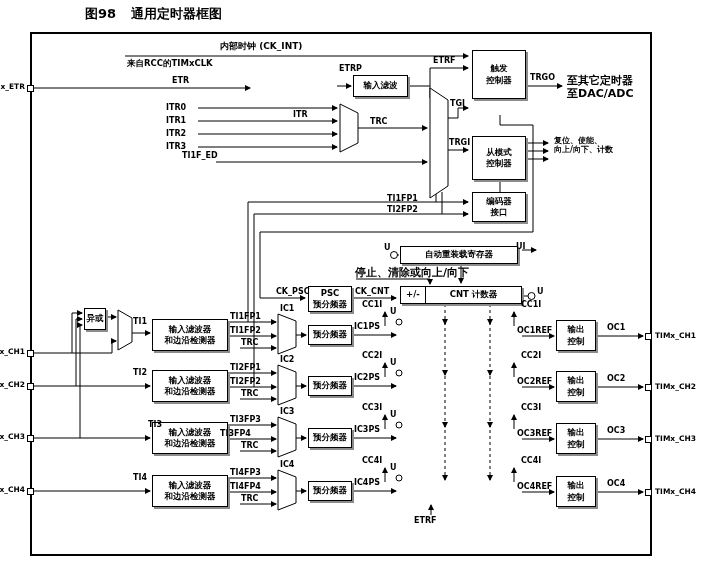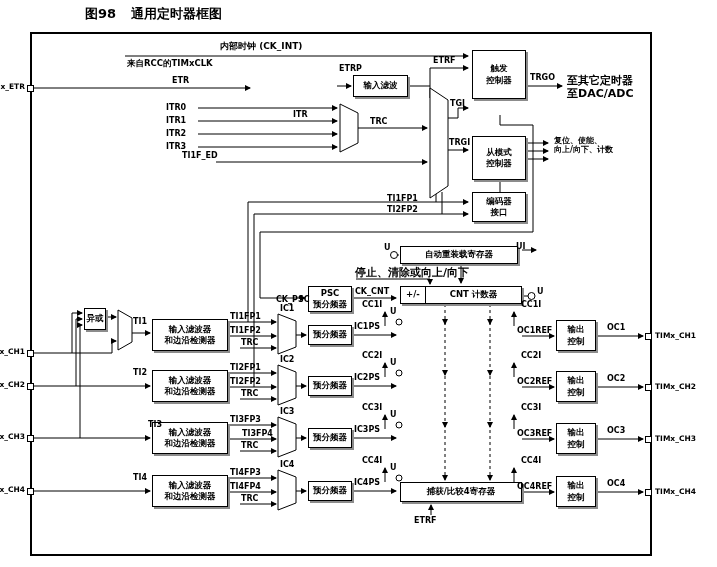--- a/index.html
+++ b/index.html
@@ -172,21 +172,21 @@
   <div class="box" style="left:400px;top:246px;width:118px;height:18px">自动重装载寄存器</div>
   <div class="box" style="left:308px;top:286px;width:44px;height:26px">PSC
 预分频器</div>
   <div class="box" style="left:400px;top:286px;width:122px;height:18px;padding:0">
     <span class="cnt-cell" style="width:24px;border-right:1px solid #000">+/-</span>
     <span class="cnt-cell" style="flex:1">CNT 计数器</span>
   </div>
   <div class="lbl" style="left:384px;top:243px">U</div>
   <div class="lbl" style="left:516px;top:242px">UI</div>
   <div class="lbl" style="left:355px;top:267px;font-size:11px">停止、清除或向上/向下</div>
-  <div class="lbl" style="left:276px;top:295px">CK_PSC</div>
+  <div class="lbl" style="left:276px;top:287px">CK_PSC</div>
   <div class="lbl" style="left:355px;top:287px">CK_CNT</div>
   <div class="lbl" style="left:537px;top:287px">U</div>
 
   <div class="box" style="left:84px;top:308px;width:22px;height:22px">异或</div>
 
   <div class="lbl" style="left:133px;top:317px">TI1</div>
   <div class="box" style="left:152px;top:319px;width:76px;height:32px">输入滤波器
 和边沿检测器</div>
   <div class="lbl" style="left:230px;top:312px">TI1FP1</div>
   <div class="lbl" style="left:230px;top:326px">TI1FP2</div>
@@ -216,21 +216,21 @@
   <div class="lbl" style="left:521px;top:351px">CC2I</div>
   <div class="lbl" style="left:517px;top:377px">OC2REF</div>
   <div class="box" style="left:556px;top:371px;width:40px;height:31px">输出
 控制</div>
   <div class="lbl" style="left:607px;top:374px">OC2</div>
 
   <div class="lbl" style="left:148px;top:420px">TI3</div>
   <div class="box" style="left:152px;top:422px;width:76px;height:32px">输入滤波器
 和边沿检测器</div>
   <div class="lbl" style="left:230px;top:415px">TI3FP3</div>
-  <div class="lbl" style="left:242px;top:429px">TI3FP4</div>
+  <div class="lbl" style="left:220px;top:429px">TI3FP4</div>
   <div class="lbl" style="left:241px;top:441px">TRC</div>
   <div class="lbl" style="left:280px;top:407px">IC3</div>
   <div class="box" style="left:308px;top:428px;width:44px;height:20px">预分频器</div>
   <div class="lbl" style="left:354px;top:425px">IC3PS</div>
   <div class="lbl" style="left:362px;top:403px">CC3I</div>
   <div class="lbl" style="left:390px;top:410px">U</div>
   <div class="lbl" style="left:521px;top:403px">CC3I</div>
   <div class="lbl" style="left:517px;top:429px">OC3REF</div>
   <div class="box" style="left:556px;top:423px;width:40px;height:31px">输出
 控制</div>
@@ -238,21 +238,20 @@
 
   <div class="lbl" style="left:133px;top:473px">TI4</div>
   <div class="box" style="left:152px;top:475px;width:76px;height:32px">输入滤波器
 和边沿检测器</div>
   <div class="lbl" style="left:230px;top:468px">TI4FP3</div>
   <div class="lbl" style="left:230px;top:482px">TI4FP4</div>
   <div class="lbl" style="left:241px;top:494px">TRC</div>
   <div class="lbl" style="left:280px;top:460px">IC4</div>
   <div class="box" style="left:308px;top:481px;width:44px;height:20px">预分频器</div>
   <div class="lbl" style="left:354px;top:478px">IC4PS</div>
-  <div class="box" style="left:400px;top:482px;width:122px;height:20px">捕获/比较4寄存器</div>
   <div class="lbl" style="left:362px;top:456px">CC4I</div>
   <div class="lbl" style="left:390px;top:463px">U</div>
   <div class="lbl" style="left:521px;top:456px">CC4I</div>
   <div class="lbl" style="left:517px;top:482px">OC4REF</div>
   <div class="box" style="left:556px;top:476px;width:40px;height:31px">输出
 控制</div>
   <div class="lbl" style="left:607px;top:479px">OC4</div>
 
   <div class="lbl" style="left:414px;top:516px">ETRF</div>
 

